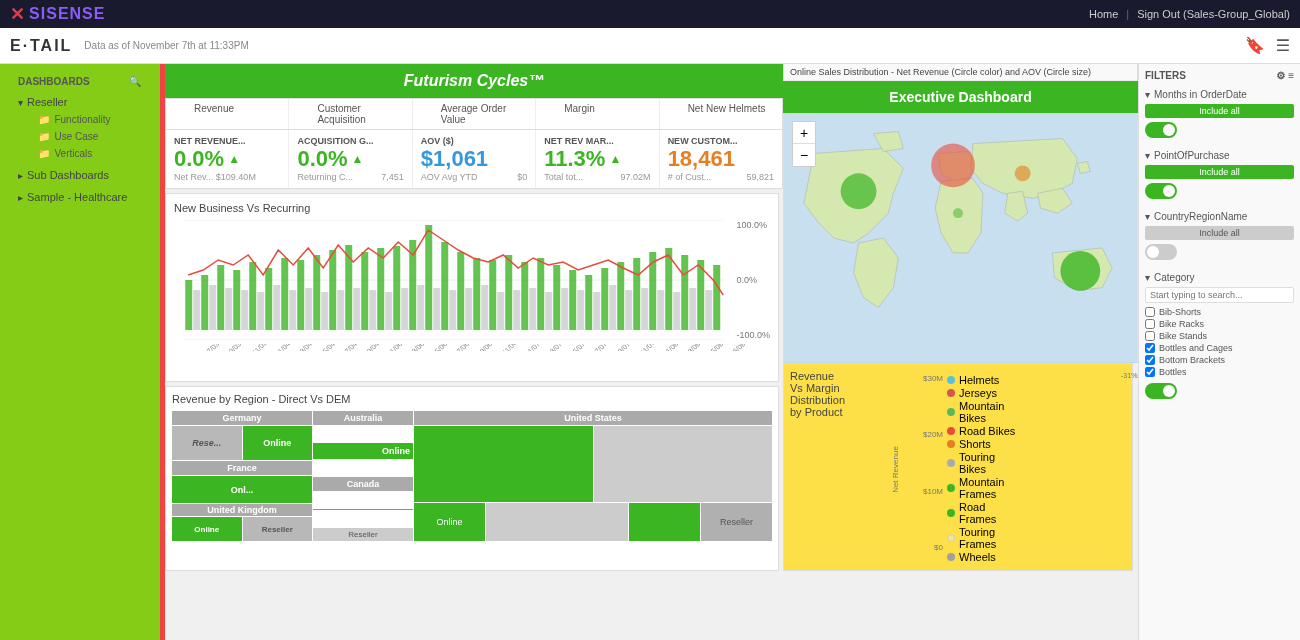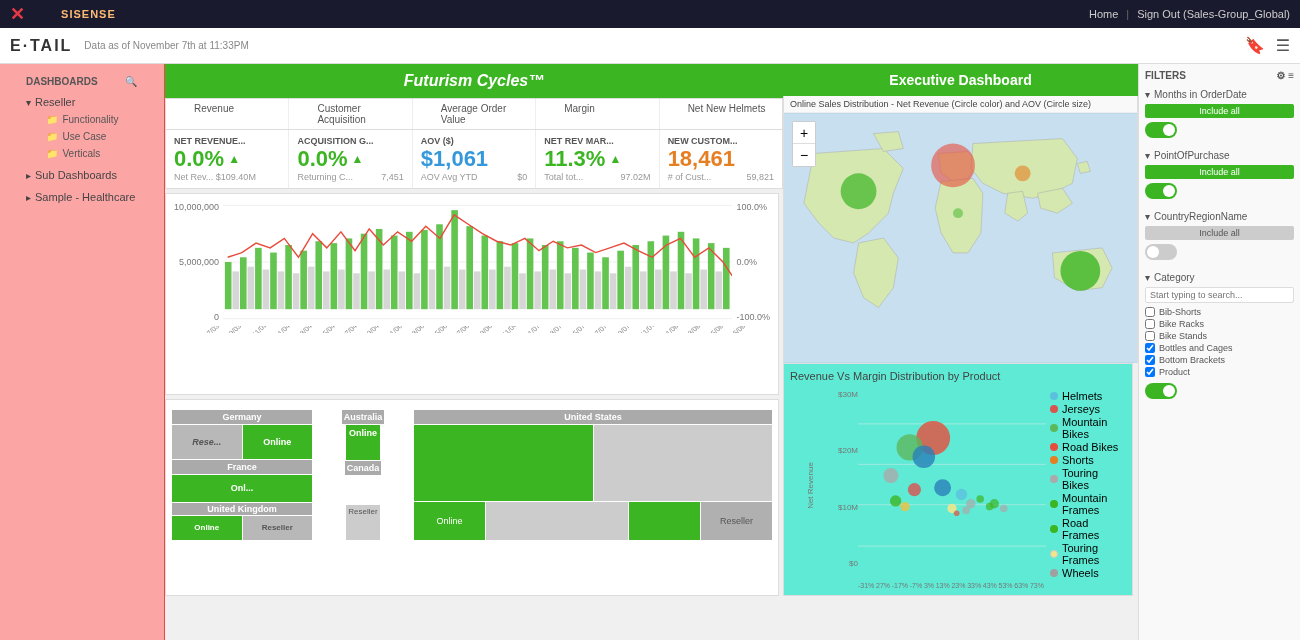--- a/index.html
+++ b/index.html
@@ -14,21 +14,21 @@
     
     #header { display: flex; align-items: center; background: #fff; height: 36px; padding: 0 10px; border-bottom: 1px solid #ddd; }
     #app-title { font-size: 18px; font-weight: bold; color: #333; letter-spacing: 1px; }
     #data-timestamp { font-size: 10px; color: #888; margin-left: 12px; }
     #header-icons { margin-left: auto; display: flex; gap: 10px; color: #555; cursor: pointer; }
 
     
     #main { display: flex; height: 576px; }
 
     
-    #sidebar { width: 165px; background: #fca5a5; border-right: 1px solid #ef4444; padding: 8px 16px; flex-shrink: 0; overflow-y: auto; }
+    #sidebar { width: 165px; background: #84cc16; border-right: 5px solid #ef4444; padding: 8px 8px; flex-shrink: 0; overflow-y: auto; }
     #sidebar-title { font-size: 10px; font-weight: bold; color: #555; padding: 4px 10px; display: flex; justify-content: space-between; align-items: center; }
     .sidebar-section { padding: 2px 0; }
     .sidebar-folder { display: flex; align-items: center; gap: 4px; padding: 3px 10px; cursor: pointer; color: #444; font-size: 11px; }
     .folder-icon { font-size: 10px; }
     .sidebar-sub { padding-left: 20px; }
     .sidebar-item { padding: 3px 10px; color: #555; font-size: 10px; cursor: pointer; display: flex; align-items: center; gap: 4px; }
 
     
     #content { flex: 1; display: flex; overflow: hidden; }
 
@@ -89,21 +89,21 @@
     .map-zoom button:last-child { border-bottom: none; }
     .legend-item { display: flex; align-items: center; gap: 4px; margin-bottom: 1px; }
     .legend-dot { width: 8px; height: 8px; border-radius: 50%; flex-shrink: 0; }
   </style>
 </head>
 <body>
 
 <div id="topbar">
   <div id="logo">
     <span style="color:#e63946;font-size:18px;">✕</span>
-    <span style="color:#fdba74;font-size:11px;font-weight:bold;letter-spacing:1px;margin-left:32px;">SISENSE</span>
+    <span style="color:#8b5cf6;font-size:16px;font-weight:bold;letter-spacing:1px;">SISENSE</span>
   </div>
   <div id="top-nav">
     <span style="color:#ccc;cursor:pointer;">Home</span>
     <span style="color:#666;">|</span>
     <span style="color:#ccc;cursor:pointer;">Sign Out (Sales-Group_Global)</span>
   </div>
 </div>
 
 <div id="header">
   <span id="app-title" style="font-size:16px;font-weight:bold;color:#333;letter-spacing:2px;">E·TAIL</span>
@@ -230,26 +230,22 @@
                 </div>
                 <div class="kpi-sub">
                   <span># of Cust...</span>
                   <span>59,821</span>
                 </div>
               </div>
             </div>
           </div>
 
           <div id="bar-chart-section" style="margin-top:4px;background:#fff;border:1px solid #ddd;padding:8px;">
+            <div id="bar-chart-title">New Business Vs Recurring</div>
             <div style="display:flex;align-items:flex-start;">
-              <div style="display:flex;flex-direction:column;justify-content:space-between;font-size:9px;color:#777;height:120px;margin-right:4px;text-align:right;padding-top:0;">
-                <span>10,000,000</span>
-                <span>5,000,000</span>
-                <span>0</span>
-              </div>
               <div style="flex:1;position:relative;">
                 <svg viewBox="0 0 540 120" style="width:100%;height:120px;">
 
                   <line x1="0" y1="0" x2="540" y2="0" stroke="#eee" stroke-width="1"></line>
                   <line x1="0" y1="60" x2="540" y2="60" stroke="#eee" stroke-width="1"></line>
                   <line x1="0" y1="120" x2="540" y2="120" stroke="#eee" stroke-width="1"></line>
 
                   <rect x="2" y="60" width="7" height="50" fill="#3cb523" opacity="0.8"></rect>
                   <rect x="10" y="70" width="7" height="40" fill="#ccc" opacity="0.8"></rect>
                   <rect x="18" y="55" width="7" height="55" fill="#3cb523" opacity="0.8"></rect>
@@ -350,40 +346,41 @@
               <span style="transform:rotate(-45deg);display:inline-block;">9/07</span>
               <span style="transform:rotate(-45deg);display:inline-block;">11/07</span>
               <span style="transform:rotate(-45deg);display:inline-block;">1/08</span>
               <span style="transform:rotate(-45deg);display:inline-block;">3/08</span>
               <span style="transform:rotate(-45deg);display:inline-block;">5/08</span>
               <span style="transform:rotate(-45deg);display:inline-block;">6/08</span>
             </div>
           </div>
 
           <div id="treemap-section" style="margin-top:4px;background:#fff;border:1px solid #ddd;padding:6px;flex:1;">
+            <div id="treemap-title">Revenue by Region - Direct Vs DEM</div>
             <div style="display:flex;height:130px;gap:1px;margin-top:4px;">
 
               <div style="width:140px;display:flex;flex-direction:column;gap:1px;">
                 <div style="background:#aaa;color:#fff;font-size:9px;text-align:center;padding:2px;font-weight:bold;">Germany</div>
                 <div style="display:flex;flex:1;gap:1px;">
                   <div class="treemap-cell cell-gray" style="flex:1;display:flex;align-items:center;justify-content:center;font-size:9px;background:#b8b8b8;color:#555;font-style:italic;">Rese...</div>
                   <div class="treemap-cell cell-green" style="flex:1;display:flex;align-items:center;justify-content:center;font-size:9px;background:#3cb523;color:#fff;">Online</div>
                 </div>
                 <div style="background:#aaa;color:#fff;font-size:9px;text-align:center;padding:2px;font-weight:bold;">France</div>
                 <div style="display:flex;flex:0.8;gap:1px;">
                   <div class="treemap-cell cell-green" style="flex:2;display:flex;align-items:center;justify-content:center;font-size:9px;background:#3cb523;color:#fff;">Onl...</div>
                 </div>
                 <div style="background:#aaa;color:#fff;font-size:9px;text-align:center;padding:1px;font-weight:bold;">United Kingdom</div>
                 <div style="display:flex;flex:0.7;gap:1px;">
                   <div class="treemap-cell cell-green" style="flex:1;display:flex;align-items:center;justify-content:center;font-size:9px;background:#3cb523;color:#fff;font-size:8px;">Online</div>
                   <div class="treemap-cell cell-gray" style="flex:1;display:flex;align-items:center;justify-content:center;font-size:9px;background:#b8b8b8;color:#555;font-size:8px;">Reseller</div>
                 </div>
               </div>
 
-              <div style="width:100px;display:flex;flex-direction:column;gap:1px;align-items:center;">
+              <div style="width:100px;display:flex;flex-direction:column;gap:18px;">
                 <div style="background:#aaa;color:#fff;font-size:9px;text-align:center;padding:2px;font-weight:bold;">Australia</div>
                 <div style="display:flex;flex:1;gap:1px;">
                   <div class="treemap-cell cell-green" style="flex:1;background:#3cb523;color:#fff;display:flex;align-items:flex-start;justify-content:flex-end;padding:3px;font-size:9px;">Online</div>
                 </div>
                 <div style="background:#aaa;color:#fff;font-size:9px;text-align:center;padding:2px;font-weight:bold;">Canada</div>
                 <div style="display:flex;flex:0.8;gap:1px;">
                   <div class="treemap-cell cell-green3" style="flex:1;background:#5cb85c;color:#fff;display:flex;align-items:center;justify-content:center;font-size:9px;"></div>
                 </div>
                 <div style="flex:1;background:#ccc;">
                   <div style="font-size:8px;color:#555;padding:2px;text-align:center;">Reseller</div>
@@ -402,24 +399,24 @@
                   <div style="flex:1;background:#3cb523;color:#fff;display:flex;align-items:center;justify-content:center;font-size:9px;"></div>
                   <div style="flex:1;background:#b0b0b0;color:#555;display:flex;align-items:center;justify-content:center;font-size:9px;">Reseller</div>
                 </div>
               </div>
             </div>
           </div>
 
         </div>
 
         <div style="width:355px;display:flex;flex-direction:column;flex-shrink:0;">
+          <div id="map-label" style="font-size:9px;color:#444;padding:3px 6px;background:#f9f9f9;border-bottom:1px solid #eee;border-left:1px solid #ddd;border-right:1px solid #ddd;">Online Sales Distribution - Net Revenue (Circle color) and AOV (Circle size)</div>
           <div id="right-panel-header" style="background:#3cb523;color:#fff;text-align:center;padding:8px;font-size:14px;font-weight:bold;">
             <span>Executive Dashboard</span>
           </div>
-          <div id="map-label" style="font-size:9px;color:#444;padding:3px 6px;background:#f9f9f9;border-bottom:1px solid #eee;border-left:1px solid #ddd;border-right:1px solid #ddd;">Online Sales Distribution - Net Revenue (Circle color) and AOV (Circle size)</div>
 
           <div id="map-container" style="height:250px;background:#b8d4e8;position:relative;overflow:hidden;border-left:1px solid #ddd;border-right:1px solid #ddd;">
             <svg viewBox="0 0 355 250" style="width:100%;height:100%;">
 
               <rect width="355" height="250" fill="#c8dff0"></rect>
 
               <path d="M 30,40 L 100,35 L 120,55 L 110,80 L 105,100 L 85,120 L 70,130 L 50,125 L 35,110 L 20,90 L 25,65 Z" fill="#d4e8b0" stroke="#aaa" stroke-width="0.5"></path>
 
               <path d="M 90,20 L 115,18 L 120,35 L 100,38 Z" fill="#d4e8b0" stroke="#aaa" stroke-width="0.5"></path>
 
@@ -449,21 +446,21 @@
 
               <circle cx="175" cy="100" r="5" fill="#3cb523" opacity="0.5"></circle>
             </svg>
             
             <div class="map-zoom" style="position:absolute;top:8px;left:8px;">
               <button>+</button>
               <button>−</button>
             </div>
           </div>
 
-          <div id="scatter-section" style="flex:1;background:#5eead4;border:1px solid #ddd;padding:6px;display:flex;flex-direction:column;">
+          <div id="scatter-section" style="flex:1;background:#fde047;border:1px solid #ddd;padding:6px;display:flex;flex-direction:row;gap:30px;">
             <div id="scatter-title">Revenue Vs Margin Distribution by Product</div>
             <div style="display:flex;flex:1;margin-top:4px;">
 
               <div style="display:flex;flex-direction:column;align-items:center;justify-content:center;width:40px;">
                 <div style="transform:rotate(-90deg);font-size:8px;color:#777;white-space:nowrap;">Net Revenue</div>
               </div>
 
               <div style="display:flex;flex-direction:column;justify-content:space-between;font-size:8px;color:#777;text-align:right;width:28px;padding-bottom:12px;">
                 <span>$30M</span>
                 <span>$20M</span>
@@ -624,20 +621,20 @@
         <div class="filter-checkbox">
           <input type="checkbox" checked="" style="">
           <span>Bottles and Cages</span>
         </div>
         <div class="filter-checkbox">
           <input type="checkbox" checked="" style="">
           <span>Bottom Brackets</span>
         </div>
         <div class="filter-checkbox">
           <input type="checkbox" checked="" style="">
-          <span>Product</span>
+          <span>Bottles</span>
         </div>
         <div class="filter-toggle" style="margin-top:4px;"></div>
       </div>
     </div>
 
   </div>
 </div>
 
 </body></html>

